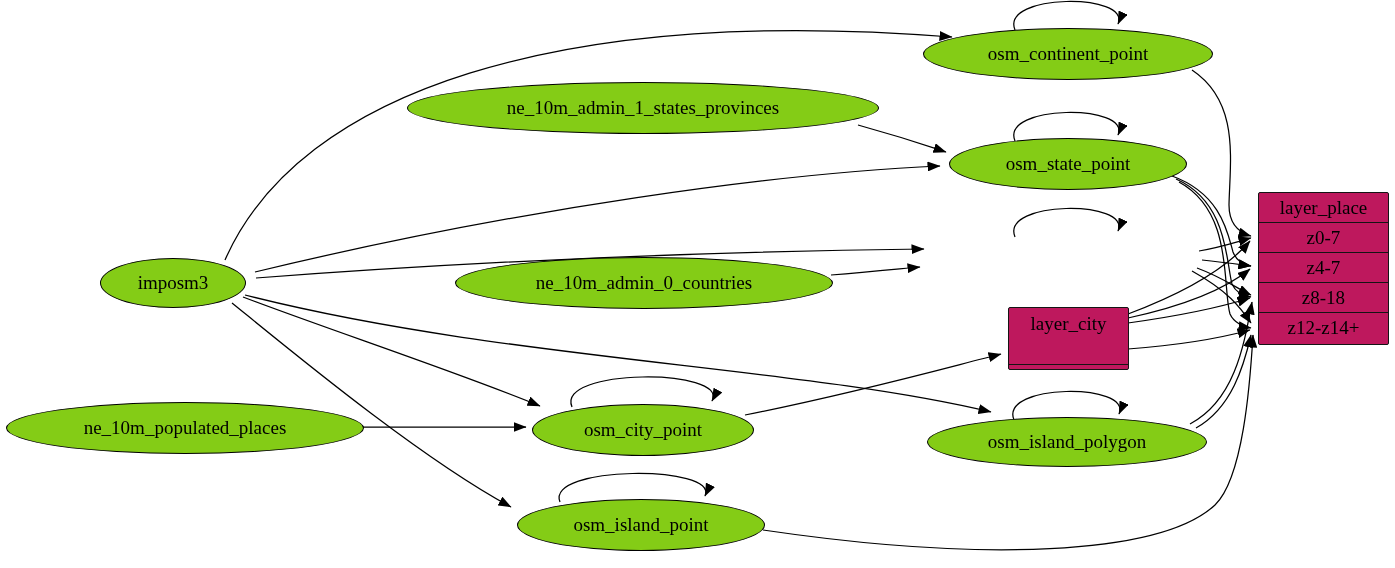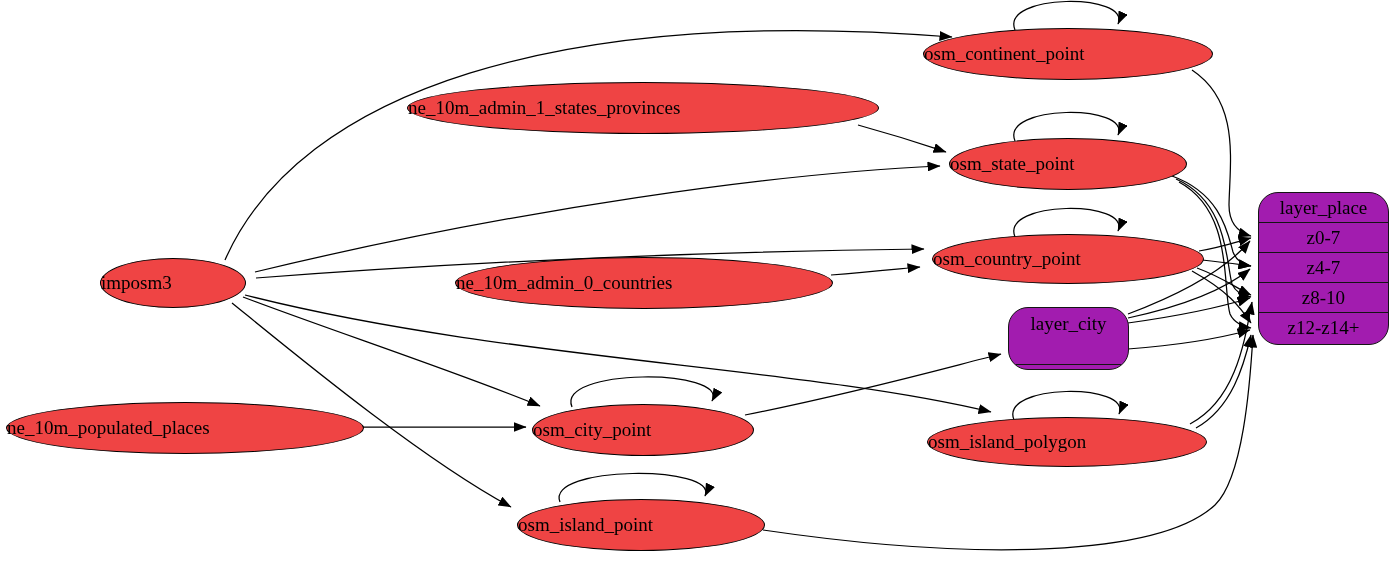--- a/index.html
+++ b/index.html
@@ -3,26 +3,26 @@
 <meta charset="utf-8">
 <style>
   html,body{margin:0;padding:0;background:#ffffff;}
   .stage{
     position:relative;width:1395px;height:568px;background:#ffffff;
     font-family:"Liberation Serif", serif;color:#000;overflow:hidden;
   }
   .edge-layer{position:absolute;left:0;top:0;}
   .edge{fill:none;stroke:#000;stroke-width:1.25px;}
   .ellipse-node{
-    position:absolute;background:#ef4444;border:1.4px solid #000;border-radius:50%;
-    display:flex;align-items:center;
+    position:absolute;background:#84cc16;border:1.4px solid #000;border-radius:50%;
+    display:flex;align-items:center;justify-content:center;
     font-size:19px;white-space:nowrap;z-index:2;
   }
   .record{
-    position:absolute;background:#a21caf;border:1.7px solid #141414;border-radius:20px;
+    position:absolute;background:#be185d;border:1.7px solid #141414;border-radius:2px;
     overflow:hidden;font-size:19px;text-align:center;z-index:2;
   }
   .record .rrow{display:flex;align-items:center;justify-content:center;white-space:nowrap;}
   .record .rrow + .rrow{border-top:1.5px solid #141414;}
 </style>
 </head>
 <body>
 
 <div class="stage">
 
@@ -98,34 +98,31 @@
   </div>
 
   <div class="ellipse-node" style="left:923px;top:28px;width:288px;height:50px;">
     <span>osm_continent_point</span>
   </div>
 
   <div class="ellipse-node" style="left:949px;top:138px;width:236px;height:50px;">
     <span>osm_state_point</span>
   </div>
 
-  <div class="ellipse-node" style="left:932px;top:234px;width:270px;height:48px;">
-    <span>osm_country_point</span>
-  </div>
 
   <div class="ellipse-node" style="left:927px;top:417px;width:278px;height:48px;">
     <span>osm_island_polygon</span>
   </div>
 
   <div class="record" style="left:1008px;top:307px;width:119px;height:61px;">
     <div class="rrow" style="height:32px;">layer_city</div>
     <div class="rrow" style="height:27px;margin-top:24px;">z2-z14+</div>
   </div>
 
   <div class="record" style="left:1258px;top:192px;width:129px;height:151px;">
     <div class="rrow" style="height:29px;">layer_place</div>
     <div class="rrow" style="height:29px;">z0-7</div>
     <div class="rrow" style="height:29px;">z4-7</div>
-    <div class="rrow" style="height:29px;">z8-10</div>
+    <div class="rrow" style="height:29px;">z8-18</div>
     <div class="rrow" style="height:29px;text-align:center;">z12-z14+</div>
   </div>
 
 </div>
 
 </body></html>

